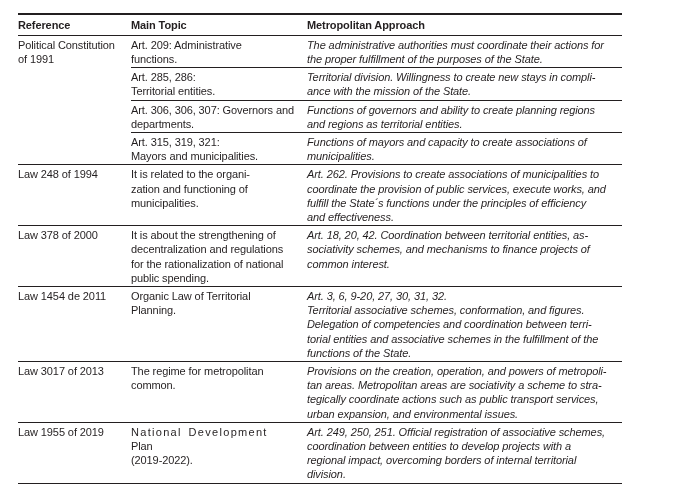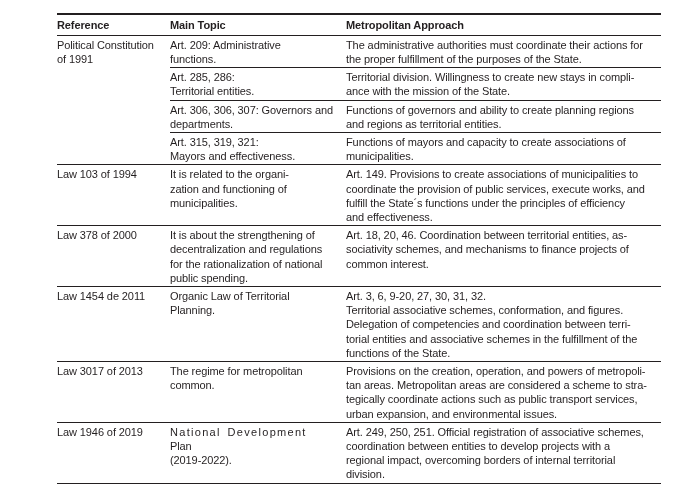--- a/index.html
+++ b/index.html
@@ -16,21 +16,21 @@
   }
   .page {
     position: relative;
     width: 681px;
     height: 501px;
   }
   table.coord-table {
     border-collapse: collapse;
     table-layout: fixed;
     width: 604px;
-    margin: 13px 0 0 57px;
+    margin: 13px 0 0 18px;
     border-top: 2px solid #231f20;
     border-bottom: 1.6px solid #231f20;
     font-size: 11px;
     line-height: 14.2px;
     letter-spacing: -0.1px;
   }
   col.c-ref   { width: 113px; }
   col.c-topic { width: 176px; }
   col.c-appr  { width: 315px; }
   th, td {
@@ -46,21 +46,21 @@
     padding-top: 3px;
     padding-bottom: 2.5px;
     white-space: nowrap;
   }
   tr.group-start td {
     border-top: 1.2px solid #231f20;
   }
   tr.sub-row td {
     border-top: 1.2px solid #231f20;
   }
-  td.appr { padding-right: 1px; }
+  td.appr { padding-right: 1px; font-style: italic; }
   td.spread::first-line {
     letter-spacing: 1.3px;
     word-spacing: 2.5px;
   }
 </style>
 </head>
 <body>
 
 <div class="page">
   <table class="coord-table">
@@ -93,69 +93,69 @@
 ance with the mission of the State.</td>
       </tr>
       <tr class="sub-row">
         <td class="topic">Art. 306, 306, 307: Governors and
 departments.</td>
         <td class="appr">Functions of governors and ability to create planning regions
 and regions as territorial entities.</td>
       </tr>
       <tr class="sub-row">
         <td class="topic">Art. 315, 319, 321:
-Mayors and effectiveness.</td>
+Mayors and municipalities.</td>
         <td class="appr">Functions of mayors and capacity to create associations of
 municipalities.</td>
       </tr>
 
       <tr class="group-start">
-        <td class="ref">Law 103 of 1994</td>
+        <td class="ref">Law 248 of 1994</td>
         <td class="topic">It is related to the organi-
 zation and functioning of
 municipalities.</td>
-        <td class="appr">Art. 149. Provisions to create associations of municipalities to
+        <td class="appr">Art. 262. Provisions to create associations of municipalities to
 coordinate the provision of public services, execute works, and
 fulfill the State´s functions under the principles of efficiency
 and effectiveness.</td>
       </tr>
 
       <tr class="group-start">
         <td class="ref">Law 378 of 2000</td>
         <td class="topic">It is about the strengthening of
 decentralization and regulations
 for the rationalization of national
 public spending.</td>
-        <td class="appr">Art. 18, 20, 46. Coordination between territorial entities, as-
+        <td class="appr">Art. 18, 20, 42. Coordination between territorial entities, as-
 sociativity schemes, and mechanisms to finance projects of
 common interest.</td>
       </tr>
 
       <tr class="group-start">
         <td class="ref">Law 1454 de 2011</td>
         <td class="topic">Organic Law of Territorial
 Planning.</td>
         <td class="appr">Art. 3, 6, 9-20, 27, 30, 31, 32.
 Territorial associative schemes, conformation, and figures.
 Delegation of competencies and coordination between terri-
 torial entities and associative schemes in the fulfillment of the
 functions of the State.</td>
       </tr>
 
       <tr class="group-start">
         <td class="ref">Law 3017 of 2013</td>
         <td class="topic">The regime for metropolitan common.</td>
         <td class="appr">Provisions on the creation, operation, and powers of metropoli-
-tan areas. Metropolitan areas are considered a scheme to stra-
+tan areas. Metropolitan areas are sociativity a scheme to stra-
 tegically coordinate actions such as public transport services,
 urban expansion, and environmental issues.</td>
       </tr>
 
       <tr class="group-start">
-        <td class="ref">Law 1946 of 2019</td>
+        <td class="ref">Law 1955 of 2019</td>
         <td class="topic spread">National Development Plan
 (2019-2022).</td>
         <td class="appr">Art. 249, 250, 251. Official registration of associative schemes,
 coordination between entities to develop projects with a
 regional impact, overcoming borders of internal territorial
 division.</td>
       </tr>
     </tbody>
   </table>
 </div>

